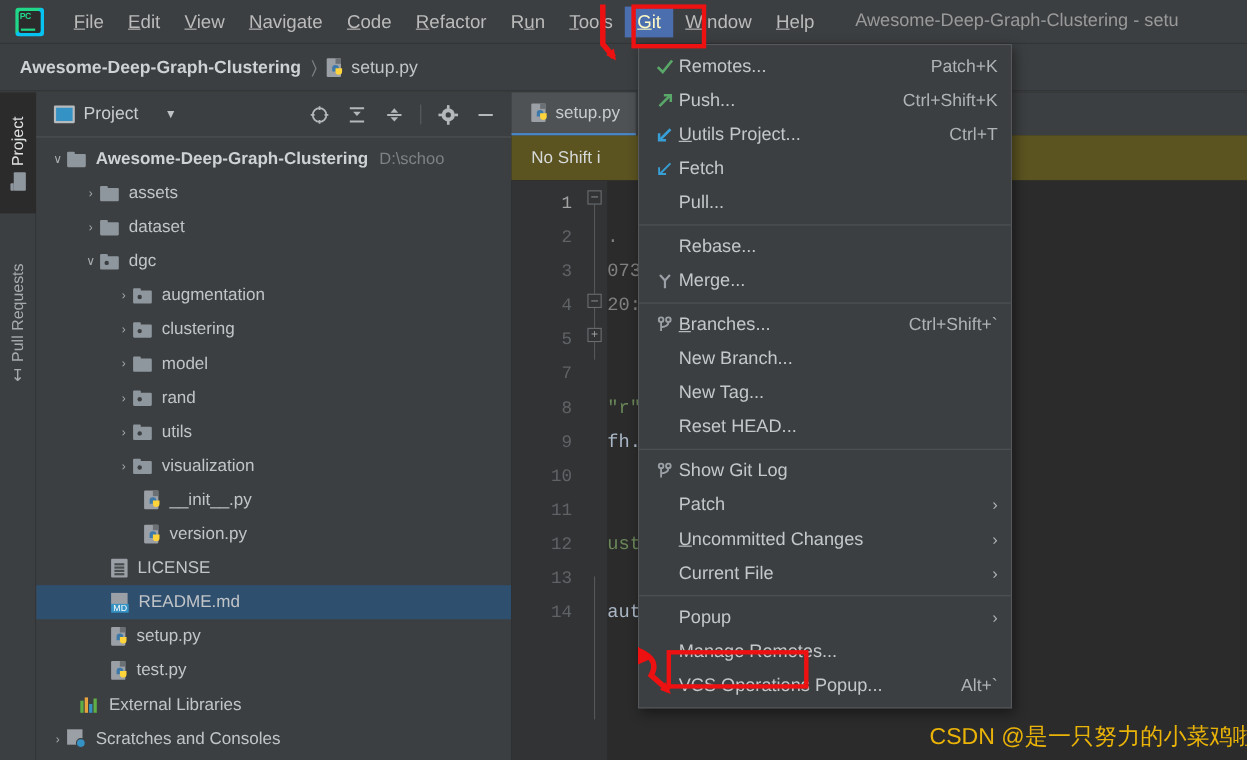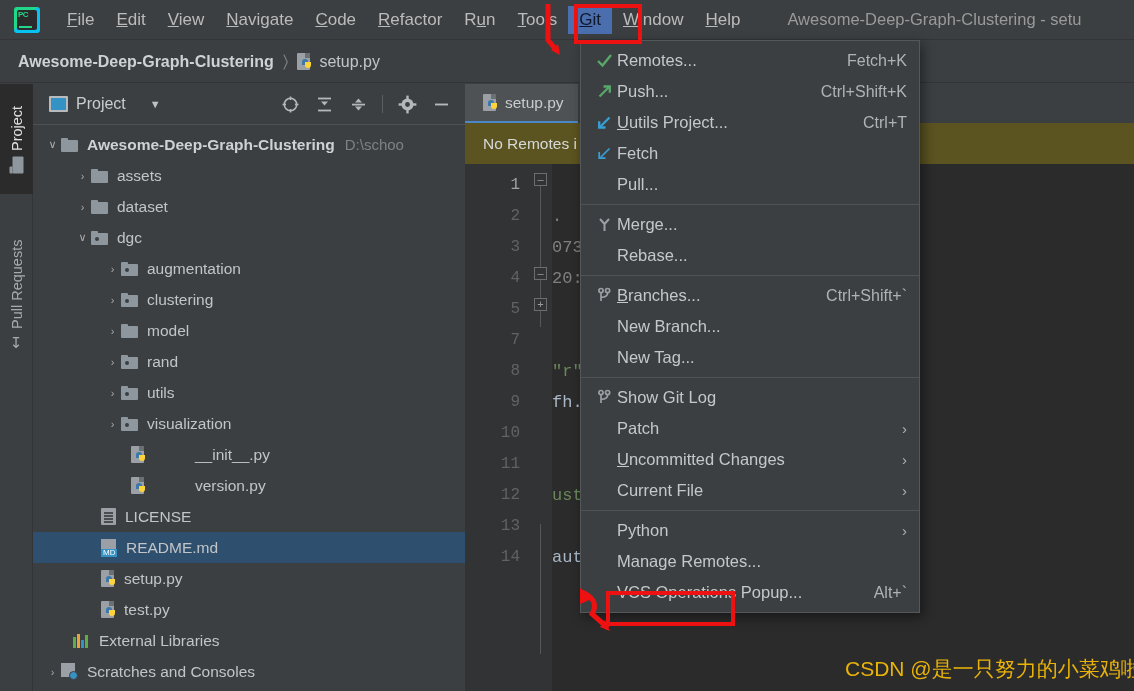--- a/index.html
+++ b/index.html
@@ -27,23 +27,23 @@
     background:#2b2b2b; border-radius:2px; }
   .pc-logo .pctxt { position:absolute; left:4px; top:3px; font-size:8px; color:#21d789;
     font-family:"Liberation Sans",sans-serif; font-weight:bold; letter-spacing:-0.5px;}
   .pc-logo .bar { position:absolute; left:5px; bottom:5px; width:13px; height:2px; background:#21d789;}
 
   .menu-item {
     color: #bbbbbb; font-size: 17px; padding: 4px 11px; cursor: default;
     white-space: nowrap; position: relative;
   }
   .menu-item u { text-decoration: underline; }
-  .menu-item.active { background: #4b6eaf; color: #0f172a; }
+  .menu-item.active { background: #4b6eaf; color: #fef9c3; }
   .win-title {
-    color: #9a9a9a; font-size: 16.5px; margin-left: 36px; white-space: nowrap;
+    color: #9a9a9a; font-size: 16.5px; margin-left: 26px; white-space: nowrap;
     overflow: hidden;
   }
 
   
   .breadcrumb {
     position: absolute; left: 0; top: 41px; width: 1134px; height: 42px;
     background: #3c3f41; display: flex; align-items: center;
     border-bottom: 1px solid #323437;
   }
   .bc-project { color: #cfd2d4; font-size: 16px; font-weight: bold; margin-left: 18px; }
@@ -107,21 +107,21 @@
   .trow.sel { background: #2f4f6f; }
   .twist { width: 17px; text-align:center; color:#a9adaf; font-size:11px; flex:0 0 auto; }
   .tlabel { margin-left: 1px; }
   .tlabel.bold { font-weight: bold; color:#cfd2d4; }
   .tpath { color: #7e8285; margin-left: 10px; font-size:15px; }
 
   
   .ind0 { padding-left: 11px; }
   .ind1 { padding-left: 41px; }
   .ind2 { padding-left: 71px; }
-  .ind2b { padding-left: 98px; gap: 41px; }
+  .ind2b { padding-left: 98px; }
   .ind1b { padding-left: 68px; }
 
   
   .lic-ic { width:15px;height:17px;background:#9aa0a6;border-radius:1px;margin-right:8px;
     position:relative;flex:0 0 auto;}
   .lic-ic::after{content:"";position:absolute;left:3px;top:4px;width:9px;height:1.5px;
     background:#4a4d4f;box-shadow:0 3px 0 #4a4d4f,0 6px 0 #4a4d4f,0 9px 0 #4a4d4f;}
   .md-ic { width:17px;height:18px;position:relative;margin-right:7px;flex:0 0 auto;}
   .md-ic .pg{position:absolute;left:0;top:0;width:15px;height:11px;background:#9aa0a6;}
   .md-ic .lbl{position:absolute;left:0;bottom:0;background:#3592c4;color:#fff;font-size:8px;
@@ -487,21 +487,21 @@
             <span class="pg"></span>
             <span class="fold"></span>
             <span class="snake1"></span>
             <span class="snake2"></span>
           </span>
         <span>setup.py</span>
       </div>
     </div>
 
     <div class="warnbar">
-      <span>No Remotes i</span>
+      <span>No Shift i</span>
     </div>
 
     <div class="codewrap">
       <div class="gutter">
         <div class="gline cur">1</div>
         <div class="gline">2</div>
         <div class="gline">3</div>
         <div class="gline">4</div>
         <div class="gline">5</div>
         <div class="gline">7</div>
@@ -542,21 +542,21 @@
 
   <div class="gitmenu">
 
     <div class="gm-item">
       <span class="gm-ic">
         <svg width="17" height="17" viewBox="0 0 17 17">
             <path d="M2 9 L6.5 13.5 L15 3" fill="none" stroke="#59a869" stroke-width="2.4"></path>
           </svg>
       </span>
       <span class="gm-label">Remotes...</span>
-      <span class="gm-key">Fetch+K</span>
+      <span class="gm-key">Patch+K</span>
     </div>
 
     <div class="gm-item">
       <span class="gm-ic">
         <svg width="17" height="17" viewBox="0 0 17 17">
             <path d="M3.5 13.5 L13.5 3.5" stroke="#59a869" stroke-width="2.3"></path>
             <path d="M7.5 3.5 L13.8 3.5 L13.8 9.8" fill="none" stroke="#59a869" stroke-width="2.3"></path>
           </svg>
       </span>
       <span class="gm-label">Push...</span>
@@ -585,31 +585,31 @@
     </div>
 
     <div class="gm-item">
       <span class="gm-ic"></span>
       <span class="gm-label">Pull...</span>
     </div>
 
     <div class="gm-sep"></div>
 
     <div class="gm-item">
+      <span class="gm-ic"></span>
+      <span class="gm-label">Rebase...</span>
+    </div>
+
+    <div class="gm-item">
       <span class="gm-ic">
         <svg width="17" height="17" viewBox="0 0 17 17">
             <path d="M8.5 15 L8.5 8 M8.5 8 L4 3 M8.5 8 L13 3" fill="none" stroke="#9aa0a6" stroke-width="2"></path>
           </svg>
       </span>
       <span class="gm-label">Merge...</span>
-    </div>
-
-    <div class="gm-item">
-      <span class="gm-ic"></span>
-      <span class="gm-label">Rebase...</span>
     </div>
 
     <div class="gm-sep"></div>
 
     <div class="gm-item">
       <span class="gm-ic">
         <svg width="17" height="17" viewBox="0 0 17 17">
             <circle cx="5" cy="3.6" r="2.1" fill="none" stroke="#9aa0a6" stroke-width="1.7"></circle>
             <circle cx="11.6" cy="3.6" r="2.1" fill="none" stroke="#9aa0a6" stroke-width="1.7"></circle>
             <path d="M5 6 L5 14 M11.6 6 Q11.6 10 5 10.5" fill="none" stroke="#9aa0a6" stroke-width="1.7"></path>
@@ -622,20 +622,24 @@
     <div class="gm-item">
       <span class="gm-ic"></span>
       <span class="gm-label">New Branch...</span>
     </div>
 
     <div class="gm-item">
       <span class="gm-ic"></span>
       <span class="gm-label">New Tag...</span>
     </div>
 
+    <div class="gm-item">
+      <span class="gm-ic"></span>
+      <span class="gm-label">Reset HEAD...</span>
+    </div>
 
     <div class="gm-sep"></div>
 
     <div class="gm-item">
       <span class="gm-ic">
         <svg width="17" height="17" viewBox="0 0 17 17">
             <circle cx="5" cy="3.6" r="2.1" fill="none" stroke="#9aa0a6" stroke-width="1.7"></circle>
             <circle cx="11.6" cy="3.6" r="2.1" fill="none" stroke="#9aa0a6" stroke-width="1.7"></circle>
             <path d="M5 6 L5 14 M11.6 6 Q11.6 10 5 10.5" fill="none" stroke="#9aa0a6" stroke-width="1.7"></path>
           </svg>
@@ -658,21 +662,21 @@
     <div class="gm-item">
       <span class="gm-ic"></span>
       <span class="gm-label">Current File</span>
       <span class="gm-arrow">›</span>
     </div>
 
     <div class="gm-sep"></div>
 
     <div class="gm-item">
       <span class="gm-ic"></span>
-      <span class="gm-label">Python</span>
+      <span class="gm-label">Popup</span>
       <span class="gm-arrow">›</span>
     </div>
 
     <div class="gm-item">
       <span class="gm-ic"></span>
       <span class="gm-label">Manage Remotes...</span>
     </div>
 
 
     <div class="gm-item">

